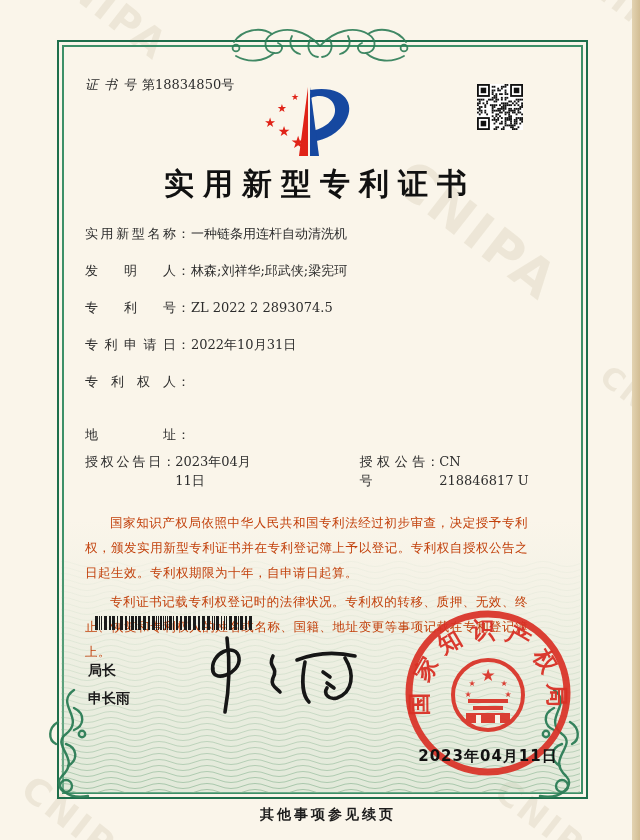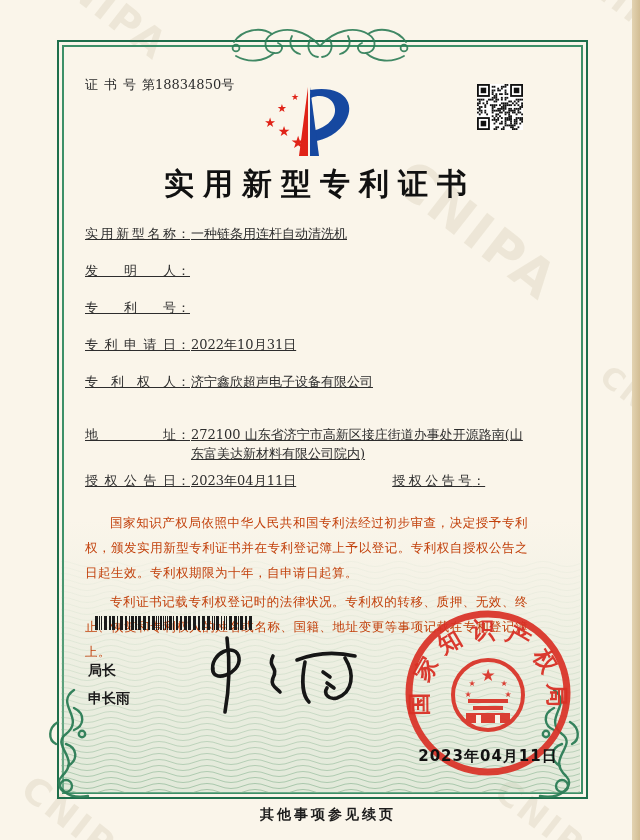--- a/index.html
+++ b/index.html
@@ -18,25 +18,25 @@
   
   .border-outer{position:absolute; left:57px; top:40px; width:527px; height:755px;
     border:2px solid #1e6f4c;}
   .border-inner{position:absolute; left:3px; top:3px; right:3px; bottom:3px;
     border:2px solid #3d9068;}
   
   .tint{position:absolute; left:61px; top:520px; width:519px; height:273px;
     background:linear-gradient(to bottom, rgba(190,217,194,0), rgba(186,214,191,.38));}
   #waveholder{position:absolute; left:61px; top:560px; width:519px; height:233px; overflow:hidden;}
   .cert-no{position:absolute; left:85px; top:76px; font-size:13px; color:#2c2c2c;}
-  .cert-no .lbl{letter-spacing:6px;}
+  .cert-no .lbl{letter-spacing:6px;font-style:italic;}
   .title{position:absolute; left:0; top:164px; width:640px; text-align:center;
     font-size:30px; font-weight:bold; letter-spacing:9px; color:#111;}
   
-  .fields{position:absolute; left:85px; top:224px; width:450px; font-size:13px; color:#2d2d2d;text-decoration:underline;}
+  .fields{position:absolute; left:85px; top:224px; width:450px; font-size:13px; color:#2d2d2d;}
   .frow{display:flex; align-items:flex-start; line-height:19px; margin-bottom:18px;}
   .flabel{display:inline-block; width:92px; text-align:justify; text-align-last:justify; letter-spacing:1px;}
   .fcolon{width:14px;}
   .fvalue{flex:0 1 auto; max-width:340px;}
   .frow.addr{margin-bottom:8px;margin-top:34px;}
   .pair2{margin-left:96px; display:flex;}
   .pair2 .flabel{width:80px;}
   
   .paras{position:absolute; left:85px; top:477px; width:443px; font-size:12.5px;
     line-height:25px; letter-spacing:.5px; color:#c2410c; text-align:justify;margin-top:33px;}
@@ -401,47 +401,48 @@
 
   <div class="fields">
     <div class="frow">
       <span class="flabel">实用新型名称</span>
       <span class="fcolon">：</span>
       <span class="fvalue">一种链条用连杆自动清洗机</span>
     </div>
     <div class="frow">
       <span class="flabel">发明人</span>
       <span class="fcolon">：</span>
+      <span class="fvalue">林森;刘祥华;邱武侠;梁宪珂</span>
     </div>
     <div class="frow">
       <span class="flabel">专利号</span>
       <span class="fcolon">：</span>
+      <span class="fvalue">ZL 2022 2 2893074.5</span>
     </div>
     <div class="frow">
       <span class="flabel">专利申请日</span>
       <span class="fcolon">：</span>
       <span class="fvalue">2022年10月31日</span>
     </div>
     <div class="frow">
       <span class="flabel">专利权人</span>
       <span class="fcolon">：</span>
-      <span class="fvalue">济宁鑫欣超声电子设备有限公司</span>
     </div>
     <div class="frow addr">
       <span class="flabel">地址</span>
       <span class="fcolon">：</span>
-      <span class="fvalue">272100 山东省济宁市高新区接庄街道办事处开源路南(山东富美达新材料有限公司院内)</span>
     </div>
     <div class="frow">
       <span class="flabel">授权公告日</span>
       <span class="fcolon">：</span>
       <span class="fvalue">2023年04月11日</span>
       <span class="pair2">
         <span class="flabel">授权公告号</span>
         <span class="fcolon">：</span>
+        <span class="fvalue">CN 218846817 U</span>
       </span>
     </div>
   </div>
 
   <div class="paras">
     <p>国家知识产权局依照中华人民共和国专利法经过初步审查，决定授予专利权，颁发实用新型专利证书并在专利登记簿上予以登记。专利权自授权公告之日起生效。专利权期限为十年，自申请日起算。</p>
     <p>专利证书记载专利权登记时的法律状况。专利权的转移、质押、无效、终止、恢复和专利权人的姓名或名称、国籍、地址变更等事项记载在专利登记簿上。</p>
   </div>
 
   <div id="barcode">

